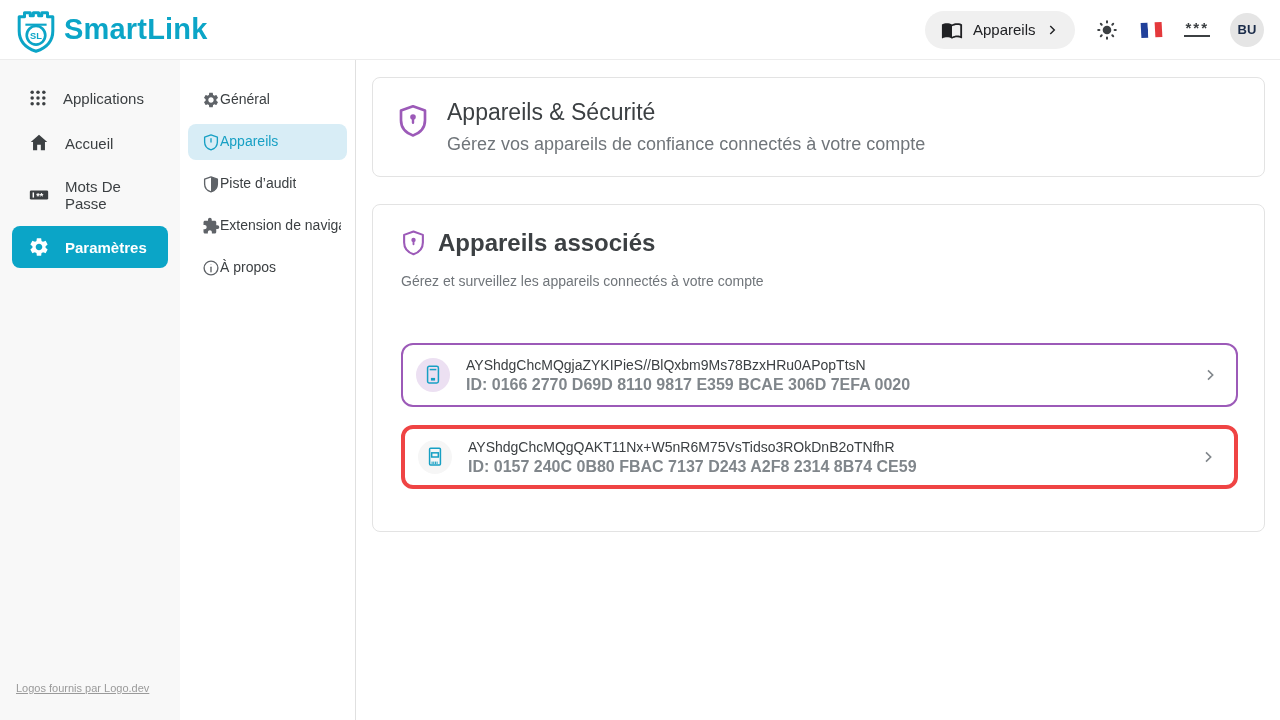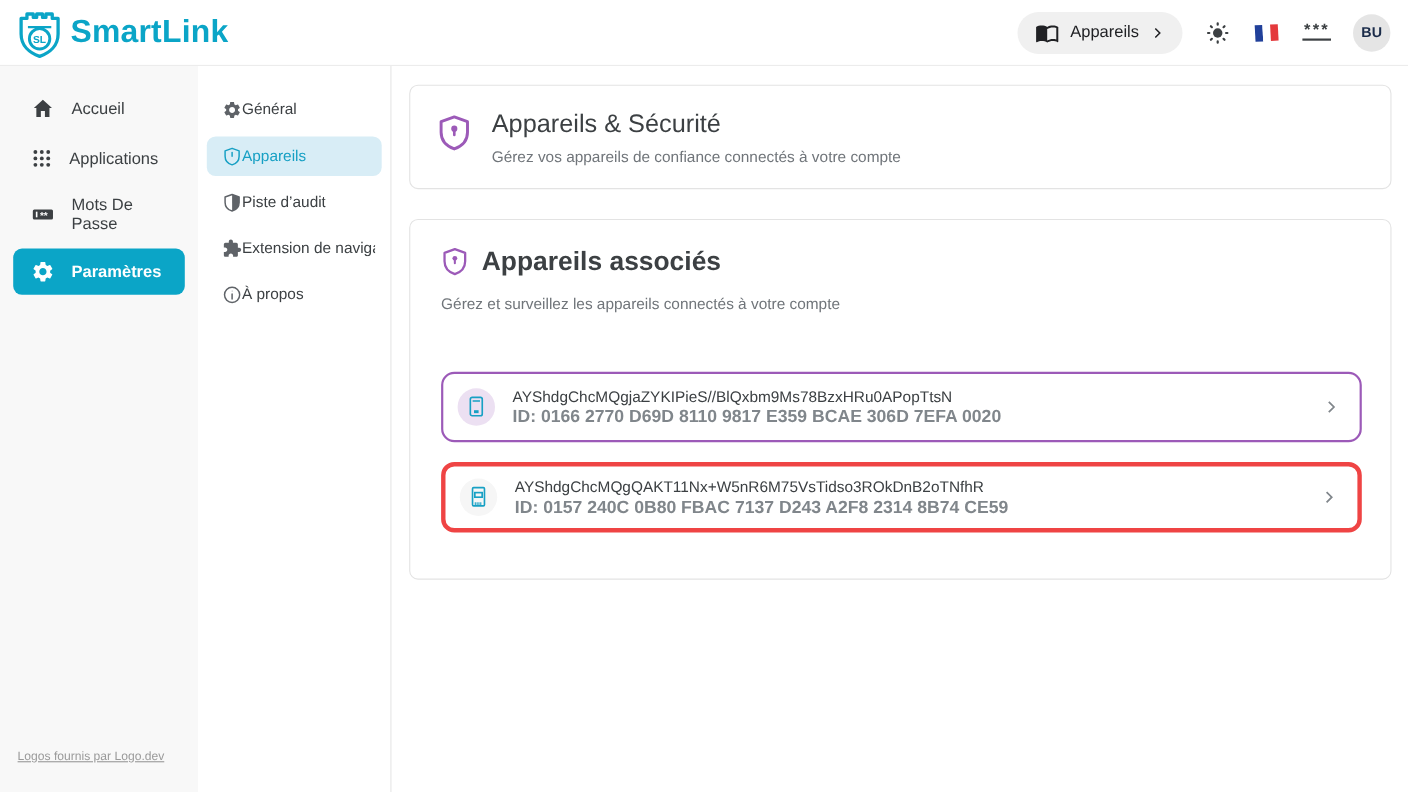--- a/index.html
+++ b/index.html
@@ -29,21 +29,21 @@
   .subnav-item { display:flex; align-items:flex-start; margin:6px 8px; padding:9px 6px 9px 14px;
     border-radius:8px; font-size:14px; color:#3c4043; cursor:pointer;
     white-space:nowrap; overflow:hidden; }
   .subnav-item.active { background:#d8edf6; color:#17a0c4; }
   .subnav-item .lbl { overflow:hidden; }
   .main { flex:1; padding:17px 15px 0 16px; background:#fff; overflow:hidden; }
   .card { border:1px solid #e3e3e3; border-radius:8px; background:#fff; }
   .page-card { padding:21px 24px; margin-bottom:27px; }
   .page-card-inner { display:flex; gap:18px; }
   .page-title { font-size:23px; font-weight:normal; color:#3c4043; margin-bottom:8px; }
-  .page-subtitle { font-size:14px; color:#70757a; }
+  .page-subtitle { font-size:18px; color:#70757a; }
   .devices-card { padding:24px 26px 24px 28px; }
   .devices-title-row { display:flex; align-items:center; gap:12px; }
   .devices-title { font-size:24px; font-weight:bold; color:#3c4043; }
   .devices-subtitle { font-size:14px; color:#70757a; margin-top:16px; }
   .device-list { margin-top:54px; }
   .device-row { display:flex; align-items:center; gap:16px; height:64px; padding:0 18px 0 13px;
     border-radius:12px; margin-bottom:18px; cursor:pointer; background:#fff; }
   .device-row.selected { border:2px solid #9c5ab8; }
   .device-row.plain { border:4px solid #ef4444; }
   .device-badge { width:34px; height:34px; border-radius:50%; display:flex; align-items:center;
@@ -109,41 +109,41 @@
     <div class="avatar">
       <span>BU</span>
     </div>
   </div>
 </div>
 
 <div class="layout">
   <div class="sidebar">
     <div class="nav-item">
       <span style="display:flex">
-        <svg width="22" height="22" viewBox="0 0 24 24" fill="#3c4043">
-          <path d="M12 3 L3 11 H5.5 V20 H10 V14 H14 V20 H18.5 V11 H21 Z"></path>
-        </svg>
-      </span>
-      <span>Accueil</span>
-    </div>
-    <div class="nav-item">
-      <span style="display:flex">
         <svg width="20" height="20" viewBox="0 0 24 24" fill="#3c4043">
           <circle cx="5" cy="5" r="2.1"></circle>
             <circle cx="12" cy="5" r="2.1"></circle>
             <circle cx="19" cy="5" r="2.1"></circle>
           <circle cx="5" cy="12" r="2.1"></circle>
             <circle cx="12" cy="12" r="2.1"></circle>
             <circle cx="19" cy="12" r="2.1"></circle>
           <circle cx="5" cy="19" r="2.1"></circle>
             <circle cx="12" cy="19" r="2.1"></circle>
             <circle cx="19" cy="19" r="2.1"></circle>
         </svg>
       </span>
       <span>Applications</span>
+    </div>
+    <div class="nav-item">
+      <span style="display:flex">
+        <svg width="22" height="22" viewBox="0 0 24 24" fill="#3c4043">
+          <path d="M12 3 L3 11 H5.5 V20 H10 V14 H14 V20 H18.5 V11 H21 Z"></path>
+        </svg>
+      </span>
+      <span>Accueil</span>
     </div>
     <div class="nav-item">
       <span style="display:flex">
         <svg width="22" height="22" viewBox="0 0 24 24">
           <rect x="2" y="7" width="20" height="10" rx="1.5" fill="#3c4043"></rect>
           <rect x="5" y="9.2" width="1.6" height="5.6" fill="#fff"></rect>
           <text x="9" y="16.5" font-size="10" font-weight="bold" fill="#fff" font-family="Liberation Sans, sans-serif">**</text>
         </svg>
       </span>
       <span>Mots De Passe</span>

